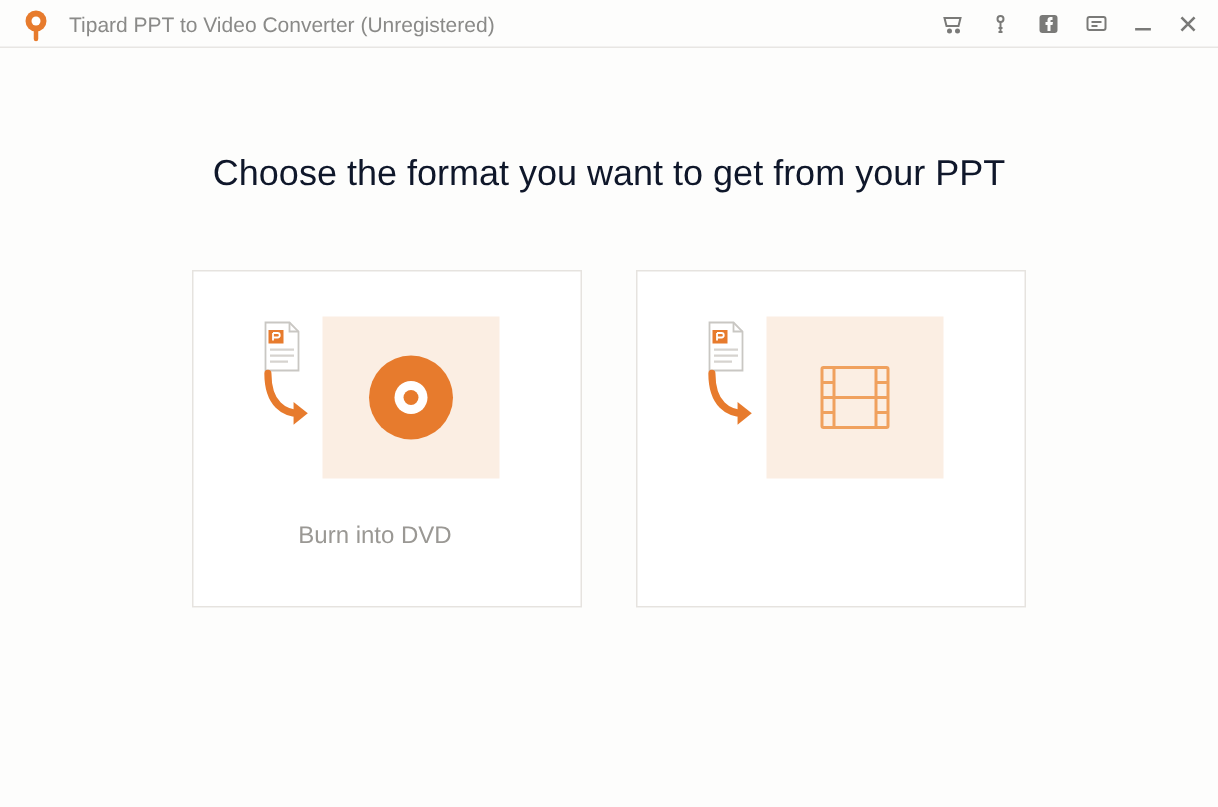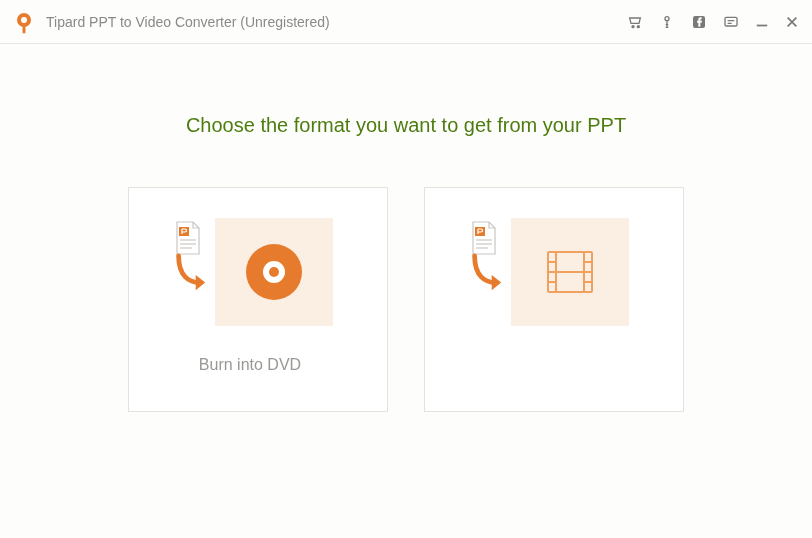--- a/index.html
+++ b/index.html
@@ -4,21 +4,21 @@
   <style>
     * { margin: 0; padding: 0; box-sizing: border-box; }
     body {
       width: 812px;
       height: 538px;
       font-family: -apple-system, BlinkMacSystemFont, "Segoe UI", Arial, sans-serif;
       background: #fdfdfc;
       overflow: hidden;
     }
     .titlebar {
-      height: 44px;
+      height: 32px;
       display: flex;
       align-items: center;
       padding: 0 12px;
       border-bottom: 1px solid #e8e6e3;
       background: #fdfdfc;
     }
     .app-logo {
       width: 24px;
       height: 24px;
       margin-right: 10px;
@@ -54,22 +54,22 @@
       justify-content: center;
       color: #7a7a78;
       cursor: pointer;
       font-size: 16px;
     }
     .main {
       padding: 70px 0 40px 0;
     }
     .heading {
       text-align: center;
-      font-size: 20px;
-      color: #4d7c0f;
+      font-size: 24px;
+      color: #0f172a;
       font-weight: 400;
       margin-bottom: 50px;
     }
     .options {
       display: flex;
       justify-content: center;
       gap: 36px;
     }
     .option-card {
       width: 260px;

